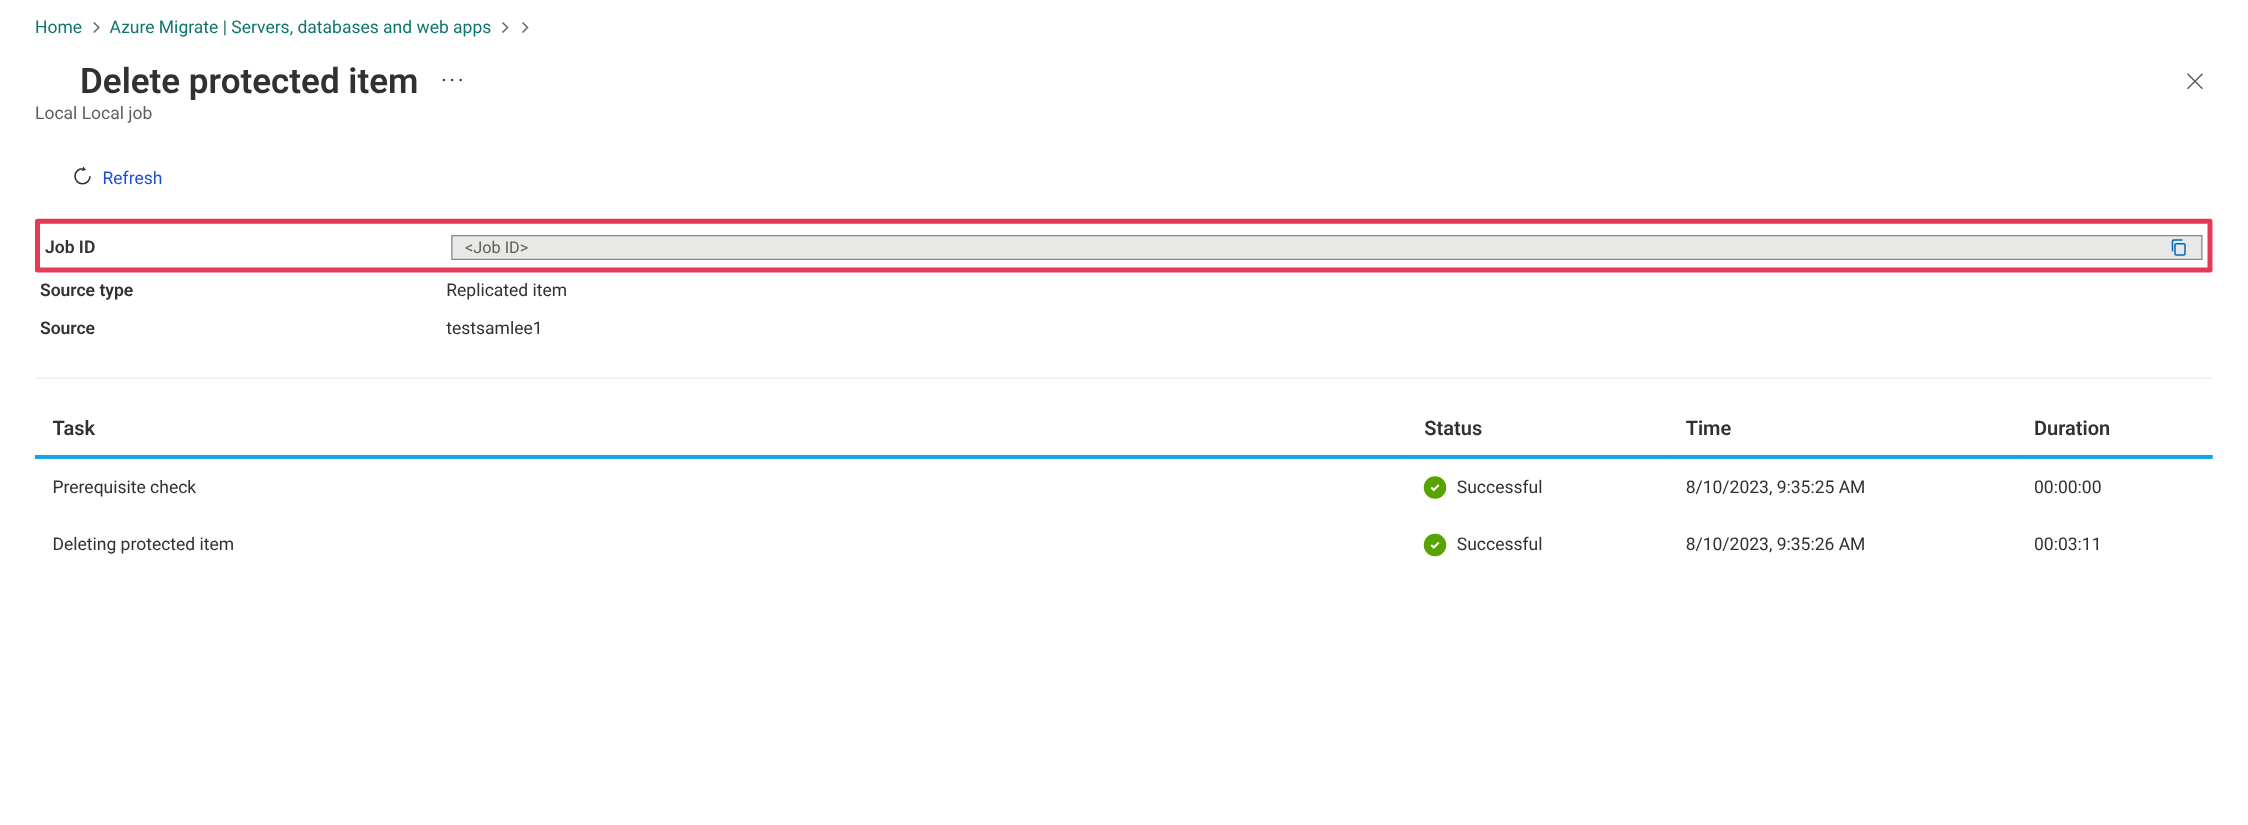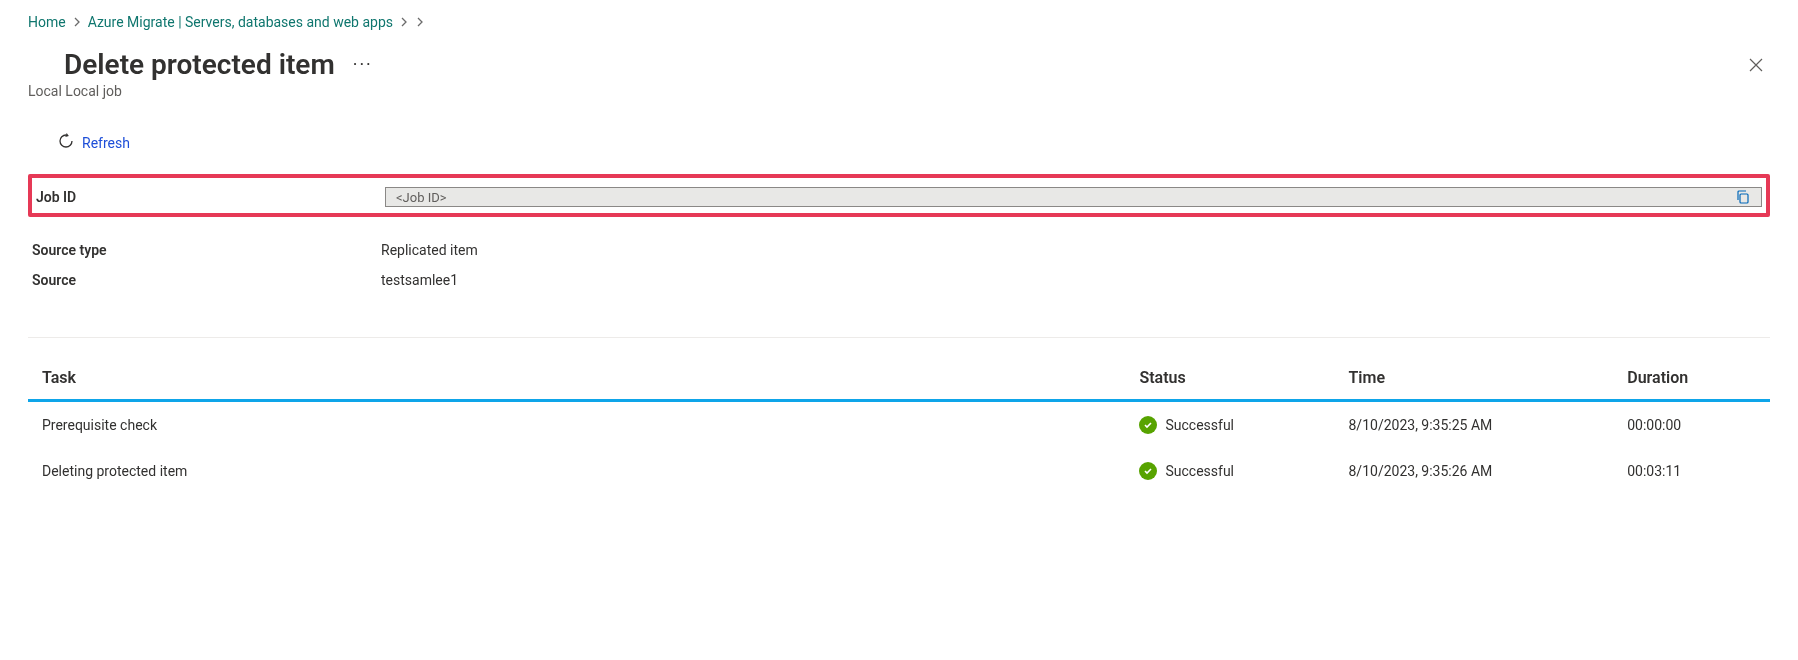--- a/index.html
+++ b/index.html
@@ -76,21 +76,20 @@
   .highlight-wrap {
     border: 4px solid #e63956;
     border-radius: 2px;
     padding: 4px 4px 1px 4px;
     margin-bottom: 0px;
   }
   .kv-row {
     display: flex;
     align-items: center;
     min-height: 30px;
-    gap: 24px;
   }
   .kv-label {
     width: 325px;
     flex-shrink: 0;
     font-size: 14px;
     color: #323130;
   }
   .kv-label.bold { font-weight: 600; }
   .kv-value { flex: 1; color: #323130; }
   .jobid-field {
@@ -104,21 +103,21 @@
     font-size: 13px;
     color: #605e5c;
   }
   .jobid-field .val { flex: 1; }
   .copy-btn {
     cursor: pointer;
     color: #0067b8;
     display: inline-flex;
     padding: 2px;
   }
-  .kv-section { padding: 18px 4px; }
+  .kv-section { padding: 0 4px; }
   .divider {
     border: none;
     border-top: 1px solid #edebe9;
     margin: 24px 0 20px 0;
   }
   .tasks-table {
     width: 100%;
     border-collapse: collapse;
   }
   .tasks-table th {

